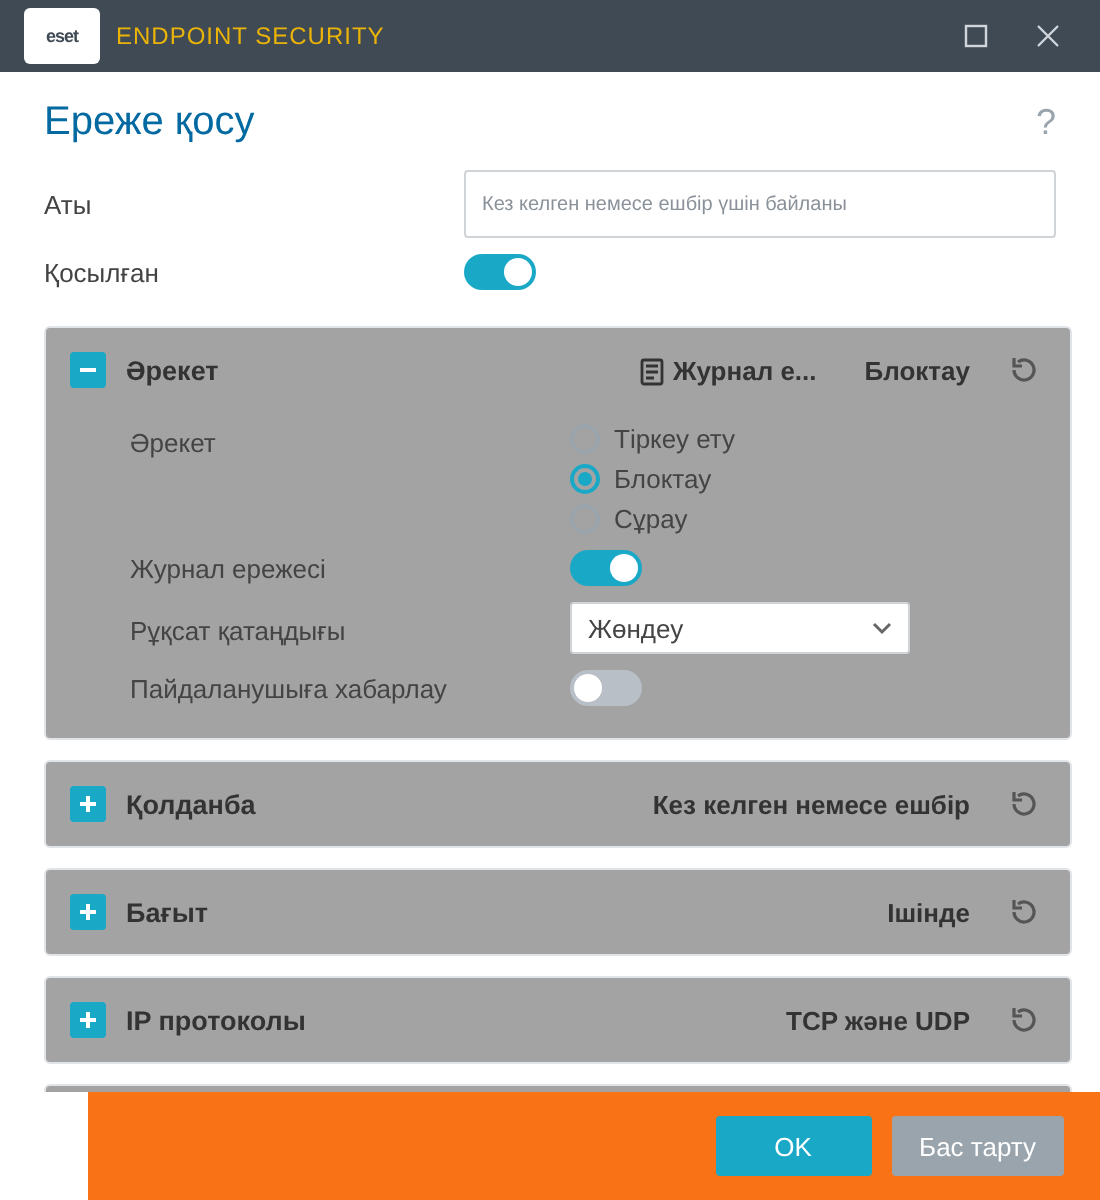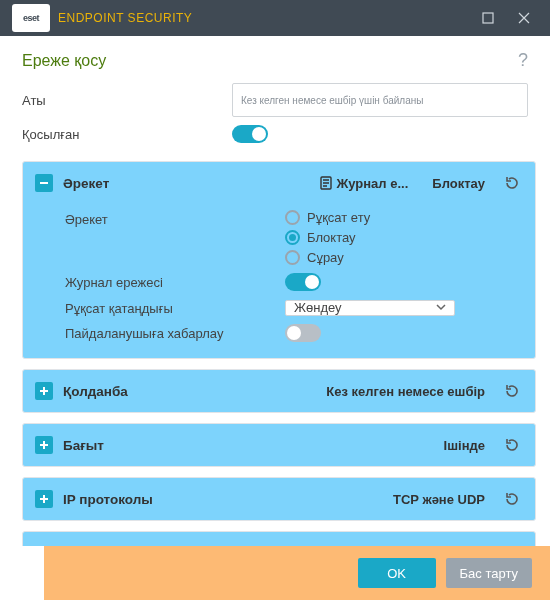--- a/index.html
+++ b/index.html
@@ -8,21 +8,21 @@
   
   .titlebar { height: 36px; background: #404a54; color: #fff; display: flex; align-items: center; padding: 0 8px 0 12px; }
   .brand-logo { width: 38px; height: 28px; background: #fff; border-radius: 3px; color: #404a54; font-size: 9px; font-weight: 700; display: flex; align-items: center; justify-content: center; letter-spacing: -0.5px; margin-right: 8px; }
   .brand-text { font-size: 12px; letter-spacing: 0.5px; color: #eab308; }
   .titlebar-spacer { flex: 1; }
   .win-btn { width: 36px; height: 36px; display: flex; align-items: center; justify-content: center; color: #cfd6dc; cursor: pointer; }
   .win-btn svg { width: 12px; height: 12px; stroke: currentColor; fill: none; stroke-width: 1.2; }
 
   
   .header { padding: 14px 22px 8px 22px; display: flex; align-items: center; }
-  .header h1 { font-size: 16px; font-weight: 400; color: #4d7c0f; flex: 1; }
+  .header h1 { font-size: 20px; font-weight: 400; color: #0369a1; flex: 1; }
   .help { color: #9aa4ad; font-size: 18px; cursor: pointer; }
 
   
   .fields { padding: 4px 22px 10px 22px; }
   .field-row { display: flex; align-items: center; min-height: 34px; }
   .field-label { width: 210px; font-size: 13px; color: #444; }
   .text-input { flex: 1; height: 34px; border: 1px solid #d0d4d8; border-radius: 2px; padding: 0 8px; font-size: 10px; color: #a21caf; }
   .text-input::placeholder { color: #8a9199; }
 
   
@@ -33,50 +33,50 @@
   .toggle.on .knob { right: 2px; }
   .toggle.off .knob { left: 2px; }
 
   
   .body { flex: 1; overflow-y: auto; padding: 0 14px 10px 22px; position: relative; }
   .body::-webkit-scrollbar { width: 8px; }
   .body::-webkit-scrollbar-thumb { background: #c6ccd2; border-radius: 4px; }
   .body::-webkit-scrollbar-track { background: transparent; }
 
   
-  .panel { border: 1px solid #e1e4e8; border-radius: 3px; margin-bottom: 10px; background: #7dd3fc; }
+  .panel { border: 1px solid #e1e4e8; border-radius: 3px; margin-bottom: 10px; background: #a3a3a3; }
   .panel-head { display: flex; align-items: center; padding: 10px 12px; gap: 10px; }
   .expand-btn { width: 18px; height: 18px; background: #1aa8c7; color: #fff; display: flex; align-items: center; justify-content: center; border-radius: 2px; cursor: pointer; font-weight: 700; font-size: 14px; line-height: 1; }
   .panel-title { font-size: 13.5px; font-weight: 600; color: #333; }
   .head-spacer { flex: 1; }
   .head-summary { font-size: 13px; color: #333; font-weight: 600; margin-right: 6px; }
-  .head-log { display: flex; align-items: flex-start; gap: 4px; font-size: 13px; color: #333; font-weight: 600; margin-right: 14px; }
+  .head-log { display: flex; align-items: flex-end; gap: 4px; font-size: 13px; color: #333; font-weight: 600; margin-right: 14px; }
   .head-log svg { width: 14px; height: 14px; stroke: #333; fill: none; stroke-width: 1.4; }
   .revert { width: 22px; height: 22px; display: flex; align-items: center; justify-content: center; cursor: pointer; color: #555; }
   .revert svg { width: 16px; height: 16px; stroke: currentColor; fill: none; stroke-width: 1.6; }
 
   .panel-body { padding: 2px 12px 12px 42px; }
   .prow { display: flex; align-items: flex-start; padding: 4px 0; }
   .prow .plabel { width: 220px; font-size: 13px; color: #444; padding-top: 2px; }
   .prow .pcontrol { flex: 1; }
 
   
   .radio-group { display: flex; flex-direction: column; gap: 5px; }
   .radio-item { display: flex; align-items: center; gap: 7px; font-size: 13px; color: #444; cursor: pointer; }
   .radio-circle { width: 15px; height: 15px; border: 2px solid #9aa4ad; border-radius: 50%; position: relative; }
   .radio-item.selected .radio-circle { border-color: #1aa8c7; }
   .radio-item.selected .radio-circle::after { content: ""; position: absolute; width: 7px; height: 7px; background: #1aa8c7; border-radius: 50%; top: 2px; left: 2px; }
 
   
-  .select { height: 16px; border: 1px solid #d0d4d8; border-radius: 2px; display: flex; align-items: center; padding: 0 8px; font-size: 13px; color: #444; background: #fff; cursor: pointer; position: relative; max-width: 170px; }
+  .select { height: 26px; border: 1px solid #d0d4d8; border-radius: 2px; display: flex; align-items: center; padding: 0 8px; font-size: 13px; color: #444; background: #fff; cursor: pointer; position: relative; max-width: 170px; }
   .select .chev { margin-left: auto; }
   .select .chev svg { width: 10px; height: 10px; stroke: #666; fill: none; stroke-width: 1.5; }
 
   
-  .footer { background: #fdba74; padding: 12px 18px; display: flex; justify-content: flex-end; gap: 10px; margin-left: 44px; }
+  .footer { background: #f97316; padding: 12px 18px; display: flex; justify-content: flex-end; gap: 10px; margin-left: 44px; }
   .btn { min-width: 78px; height: 30px; border: none; border-radius: 2px; font-size: 13px; cursor: pointer; padding: 0 14px; }
   .btn-primary { background: #1aa8c7; color: #fff; }
   .btn-secondary { background: #9aa4ad; color: #fff; }
 </style>
 </head>
 <body>
 
 <div class="titlebar">
   <div class="brand-logo">eset</div>
   <div class="brand-text">ENDPOINT SECURITY</div>
@@ -136,21 +136,21 @@
           </svg>
       </div>
     </div>
     <div class="panel-body">
       <div class="prow">
         <div class="plabel">Әрекет</div>
         <div class="pcontrol">
           <div class="radio-group">
             <div class="radio-item">
                 <div class="radio-circle"></div>
-                <span>Рұқсат ету</span>
+                <span>Тіркеу ету</span>
               </div>
             <div class="radio-item selected">
                 <div class="radio-circle"></div>
                 <span>Блоктау</span>
               </div>
             <div class="radio-item">
                 <div class="radio-circle"></div>
                 <span>Сұрау</span>
               </div>
           </div>

